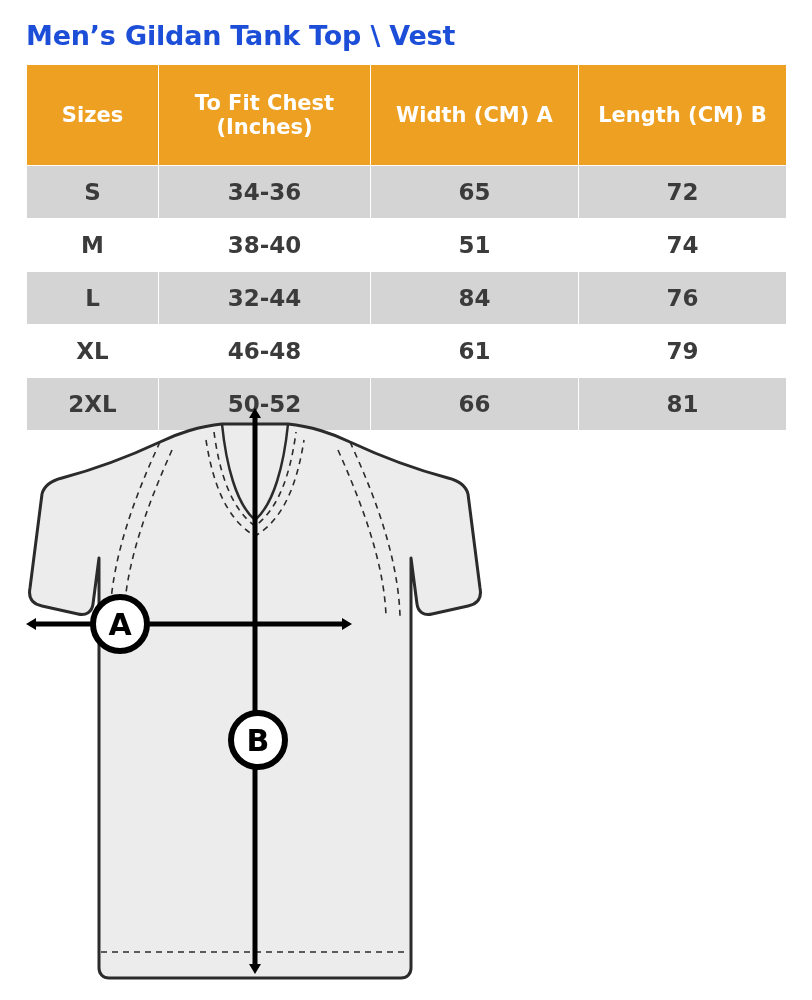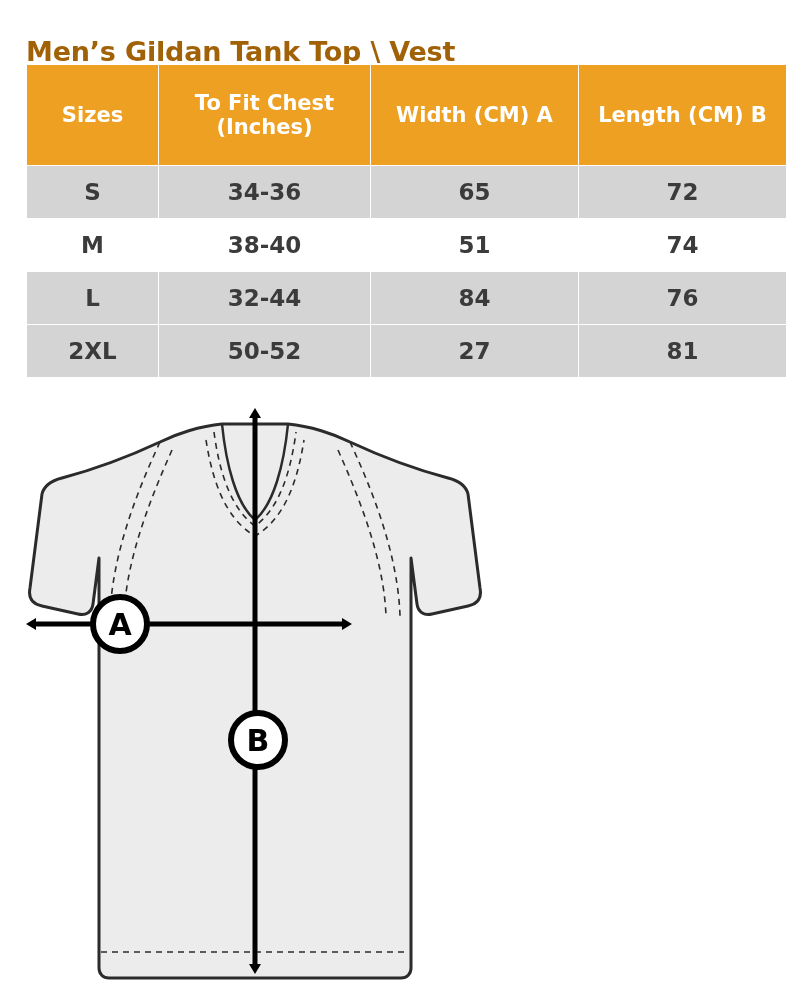--- a/index.html
+++ b/index.html
@@ -15,25 +15,25 @@
     overflow: hidden;
   }
   .page {
     position: relative;
     width: 812px;
     height: 1000px;
   }
   .title {
     position: absolute;
     left: 26px;
-    top: 36px;
+    top: 20px;
     font-size: 27px;
     font-weight: bold;
     letter-spacing: -0.2px;
-    color: #a16207;
+    color: #1d4ed8;
     white-space: nowrap;
   }
   table.size-chart {
     position: absolute;
     left: 26px;
     top: 64px;
     width: 760px;
     border-collapse: collapse;
     table-layout: fixed;
   }
@@ -115,24 +115,30 @@
         <td>38-40</td>
         <td>51</td>
         <td>74</td>
       </tr>
       <tr class="odd">
         <td>L</td>
         <td>32-44</td>
         <td>84</td>
         <td>76</td>
       </tr>
+      <tr class="even">
+        <td>XL</td>
+        <td>46-48</td>
+        <td>61</td>
+        <td>79</td>
+      </tr>
       <tr class="odd">
         <td>2XL</td>
         <td>50-52</td>
-        <td>27</td>
+        <td>66</td>
         <td>81</td>
       </tr>
     </tbody>
   </table>
 
   <div class="diagram">
     <svg width="812" height="592" viewBox="0 0 812 592" xmlns="http://www.w3.org/2000/svg">
       <defs>
         <marker id="arrowL" markerWidth="12" markerHeight="12" refX="10" refY="6" orient="auto" markerUnits="userSpaceOnUse">
           <path d="M10,0 L0,6 L10,12 z" fill="#000000"></path>

